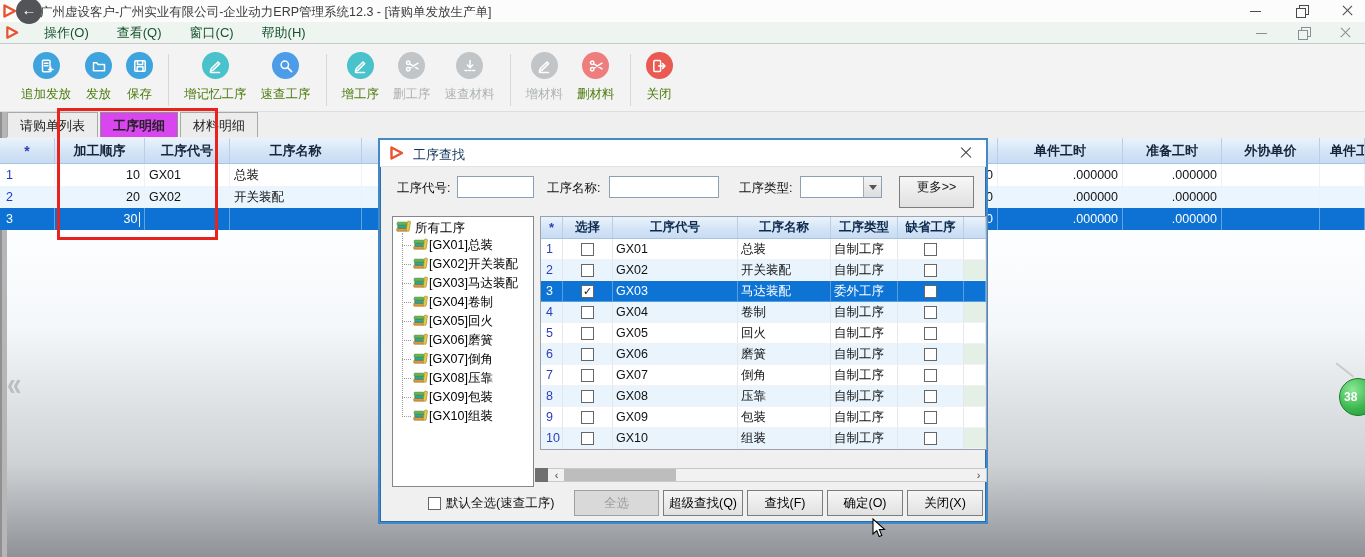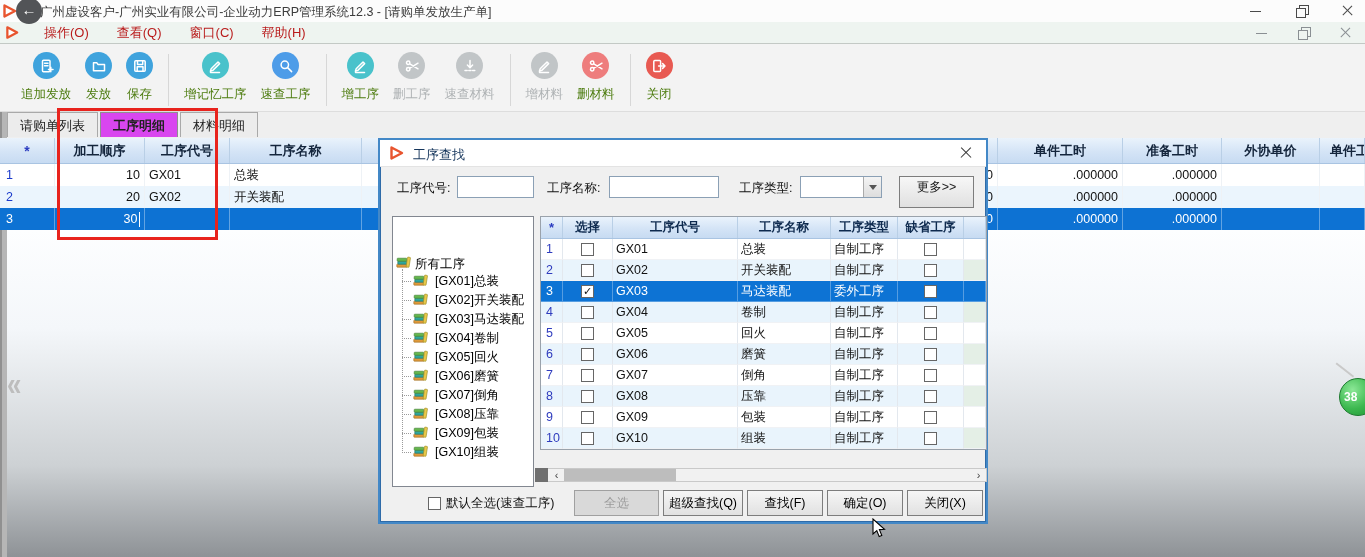--- a/index.html
+++ b/index.html
@@ -18,21 +18,21 @@
   .wc-min::after { content:""; position:absolute; left:3px; top:8px; width:11px; height:1.4px; background:#4a4a4a; }
   .wc-restore::before { content:""; position:absolute; left:6px; top:2px; width:8px; height:8px; border:1.2px solid #4a4a4a; background:#fcfcfc; }
   .wc-restore::after { content:""; position:absolute; left:3px; top:5px; width:8px; height:8px; border:1.2px solid #4a4a4a; background:#fcfcfc; }
   .wc-close::before,.wc-close::after { content:""; position:absolute; left:2px; top:7px; width:13px; height:1.3px; background:#4a4a4a; }
   .wc-close::before { transform:rotate(45deg); } .wc-close::after { transform:rotate(-45deg); }
 
   
   .menubar { position:absolute; left:0; top:22px; width:100%; height:22px; background:#eef4f0; border-bottom:1px solid #c3c9c5; }
   .menubar .app-logo { position:absolute; left:5px; top:3px; }
   .menu-items { position:absolute; left:30px; top:0; height:22px; display:flex; align-items:center; }
-  .menu-item { padding:2px 14px; font-size:13px; color:#b91c1c; }
+  .menu-item { padding:2px 14px; font-size:13px; color:#14532d; }
   .mdi-controls { position:absolute; right:10px; top:3px; display:flex; gap:24px; }
   .mdi-controls .wc::before,.mdi-controls .wc::after { background:#8a8f93; border-color:#8a8f93; }
   .mdi-controls .wc-restore::before,.mdi-controls .wc-restore::after{ background:#eef4f0; }
 
   
   .toolbar { position:absolute; left:0; top:44px; width:100%; height:68px; background:#f3f3f3; border-bottom:1px solid #dddddd; display:flex; align-items:flex-start; padding:8px 0 0 14px; }
   .tgroup { display:flex; }
   .tsep { width:1px; background:#d7d7d7; margin:2px 8px 6px 8px; height:52px; }
   .tbtn { display:flex; flex-direction:column; align-items:center; padding:0 7px; cursor:pointer; }
   .ticon { width:27px; height:27px; border-radius:50%; display:flex; align-items:center; justify-content:center; }
@@ -84,24 +84,24 @@
 
   .dlg-filters { position:absolute; left:0; top:33px; width:100%; height:30px; }
   .flabel { position:absolute; font-size:12.5px; color:#111; top:7px; }
   .finput { position:absolute; top:3px; height:22px; background:#fff; border:1px solid #8ba0b5; }
   .fselect { position:absolute; top:3px; height:22px; background:#fff; border:1px solid #8ba0b5; }
   .fselect .arrowbox { position:absolute; right:0; top:0; width:18px; height:20px; background:linear-gradient(180deg,#f4f4f4,#ddd); border-left:1px solid #aaa; }
   .fselect .arrowbox::after { content:""; position:absolute; left:5px; top:8px; border:4px solid transparent; border-top:5px solid #555; }
   .more-btn { position:absolute; top:3px; height:32px; width:75px; background:linear-gradient(180deg,#f7f7f7,#e0e0e0); border:1px solid #7d7d7d; font-size:12.5px; text-align:center; line-height:20px; }
 
   .tree-panel { position:absolute; left:12px; top:76px; width:142px; height:271px; background:#fff; border:1px solid #828790; overflow:hidden; }
-  .tree-root { display:flex; gap:4px; padding:3px 0 0 3px; height:19px; white-space:nowrap;margin-top:36px; }
+  .tree-root { display:flex; gap:4px; padding:3px 0 0 3px; height:19px; white-space:nowrap; }
   .tree-children { position:relative; }
   .tree-vline { position:absolute; left:9px; top:-3px; bottom:9px; border-left:1px dotted #9a9a9a; }
-  .tree-item { display:flex; align-items:center; gap:7px; padding-left:20px; height:19px; position:relative; white-space:nowrap; }
+  .tree-item { display:flex; align-items:center; gap:1px; padding-left:20px; height:19px; position:relative; white-space:nowrap; }
   .tree-item::before { content:""; position:absolute; left:9px; top:9px; width:9px; border-top:1px dotted #9a9a9a; }
   .tree-label { font-size:12.5px; color:#000; }
 
   .dlg-table { position:absolute; left:160px; top:76px; width:447px; background:#fff; border:1px solid #9aa2ab; }
   .drow { display:grid; grid-template-columns:22px 50px 125px 93px 67px 66px 22px; }
   .dhead { height:22px; background:linear-gradient(180deg,#eaf3fc 0%,#d4e4f6 55%,#c7dbf2 100%); border-bottom:1px solid #a9c4e2; }
   .dhead .dcell { font-weight:bold; font-size:12.5px; color:#0e2a4e; display:flex; align-items:center; justify-content:center; border-right:1px solid #b9cfe6; overflow:hidden; white-space:nowrap; }
   .dhead .c0 { color:#2b3cc0; font-size:13px; }
   .dbody .drow { height:21px; background:#fff; }
   .dbody .drow.alt .dcell { background:#e9f4fc; }

